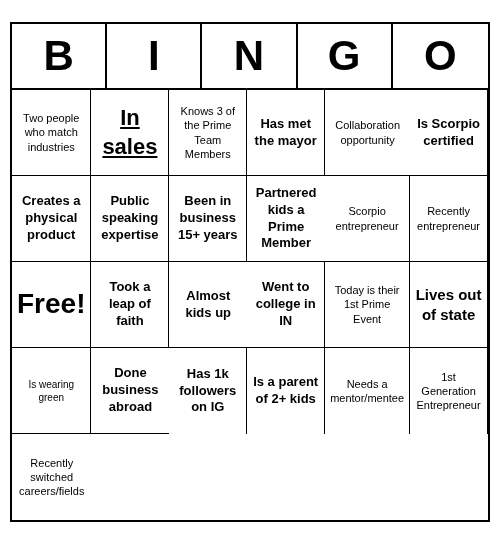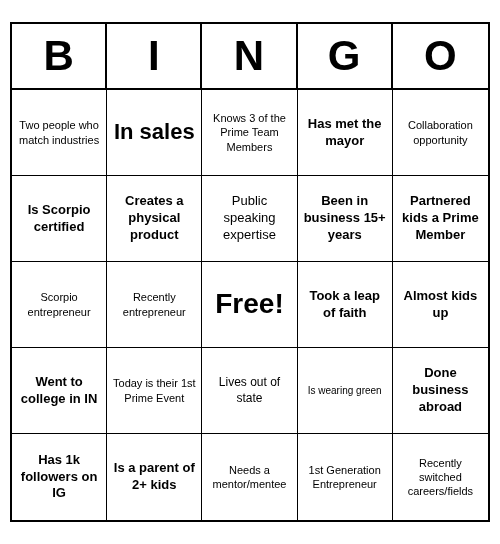--- a/index.html
+++ b/index.html
@@ -37,21 +37,21 @@
       border-right: 2px solid #000;
       font-family: Arial, sans-serif;
     }
 
     .bingo-letter:last-child {
       border-right: none;
     }
 
     .bingo-grid {
       display: grid;
-      grid-template-columns: repeat(5, 1fr);
+      grid-template-columns: repeat(6, 1fr);
       grid-template-rows: repeat(5, 1fr);
     }
 
     .bingo-cell {
       border-right: 1.5px solid #000;
       border-bottom: 1.5px solid #000;
       display: flex;
       align-items: center;
       justify-content: center;
       text-align: center;
@@ -65,20 +65,21 @@
       border-right: none;
     }
 
     .bingo-cell:nth-child(n+21) {
       border-bottom: none;
     }
 
     .bingo-cell.large-text {
       font-size: 22px;
       font-weight: bold;
+      text-decoration: underline;
     }
 
     .bingo-cell.free-space {
       font-size: 28px;
       font-weight: bold;
     }
   </style>
 </head>
 <body>
 
@@ -91,31 +92,31 @@
       <div class="bingo-letter">O</div>
     </div>
   <div class="bingo-grid">
   <div class="bingo-cell">Two people who match industries</div>
       <div class="bingo-cell large-text">In sales</div>
       <div class="bingo-cell">Knows 3 of the Prime Team Members</div>
       <div class="bingo-cell" style="font-size: 13px; font-weight: bold;">Has met the mayor</div>
       <div class="bingo-cell">Collaboration opportunity</div>
       <div class="bingo-cell" style="font-size: 13px; font-weight: bold;">Is Scorpio certified</div>
       <div class="bingo-cell" style="font-size: 13px; font-weight: bold;">Creates a physical product</div>
-      <div class="bingo-cell" style="font-size: 13px; font-weight: normal;">Public speaking expertise</div>
+      <div class="bingo-cell" style="font-size: 13px; font-weight: bold;">Public speaking expertise</div>
       <div class="bingo-cell" style="font-size: 13px; font-weight: bold;">Been in business 15+ years</div>
       <div class="bingo-cell" style="font-size: 13px; font-weight: bold;">Partnered kids a Prime Member</div>
       <div class="bingo-cell">Scorpio entrepreneur</div>
       <div class="bingo-cell">Recently entrepreneur</div>
       <div class="bingo-cell free-space">Free!</div>
       <div class="bingo-cell" style="font-size: 13px; font-weight: bold;">Took a leap of faith</div>
       <div class="bingo-cell" style="font-size: 13px; font-weight: bold;">Almost kids up</div>
       <div class="bingo-cell" style="font-size: 13px; font-weight: bold;">Went to college in IN</div>
       <div class="bingo-cell">Today is their 1st Prime Event</div>
-      <div class="bingo-cell" style="font-size: 12px; font-weight: normal;">Lives out of state</div>
+      <div class="bingo-cell" style="font-size: 15px; font-weight: bold;">Lives out of state</div>
       <div class="bingo-cell" style="font-size: 10px; font-weight: normal;">Is wearing green</div>
       <div class="bingo-cell" style="font-size: 13px; font-weight: bold;">Done business abroad</div>
       <div class="bingo-cell" style="font-size: 13px; font-weight: bold;">Has 1k followers on IG</div>
       <div class="bingo-cell" style="font-size: 13px; font-weight: bold;">Is a parent of 2+ kids</div>
       <div class="bingo-cell">Needs a mentor/mentee</div>
       <div class="bingo-cell">1st Generation Entrepreneur</div>
       <div class="bingo-cell">Recently switched careers/fields</div>
     </div>
 </div>
 

